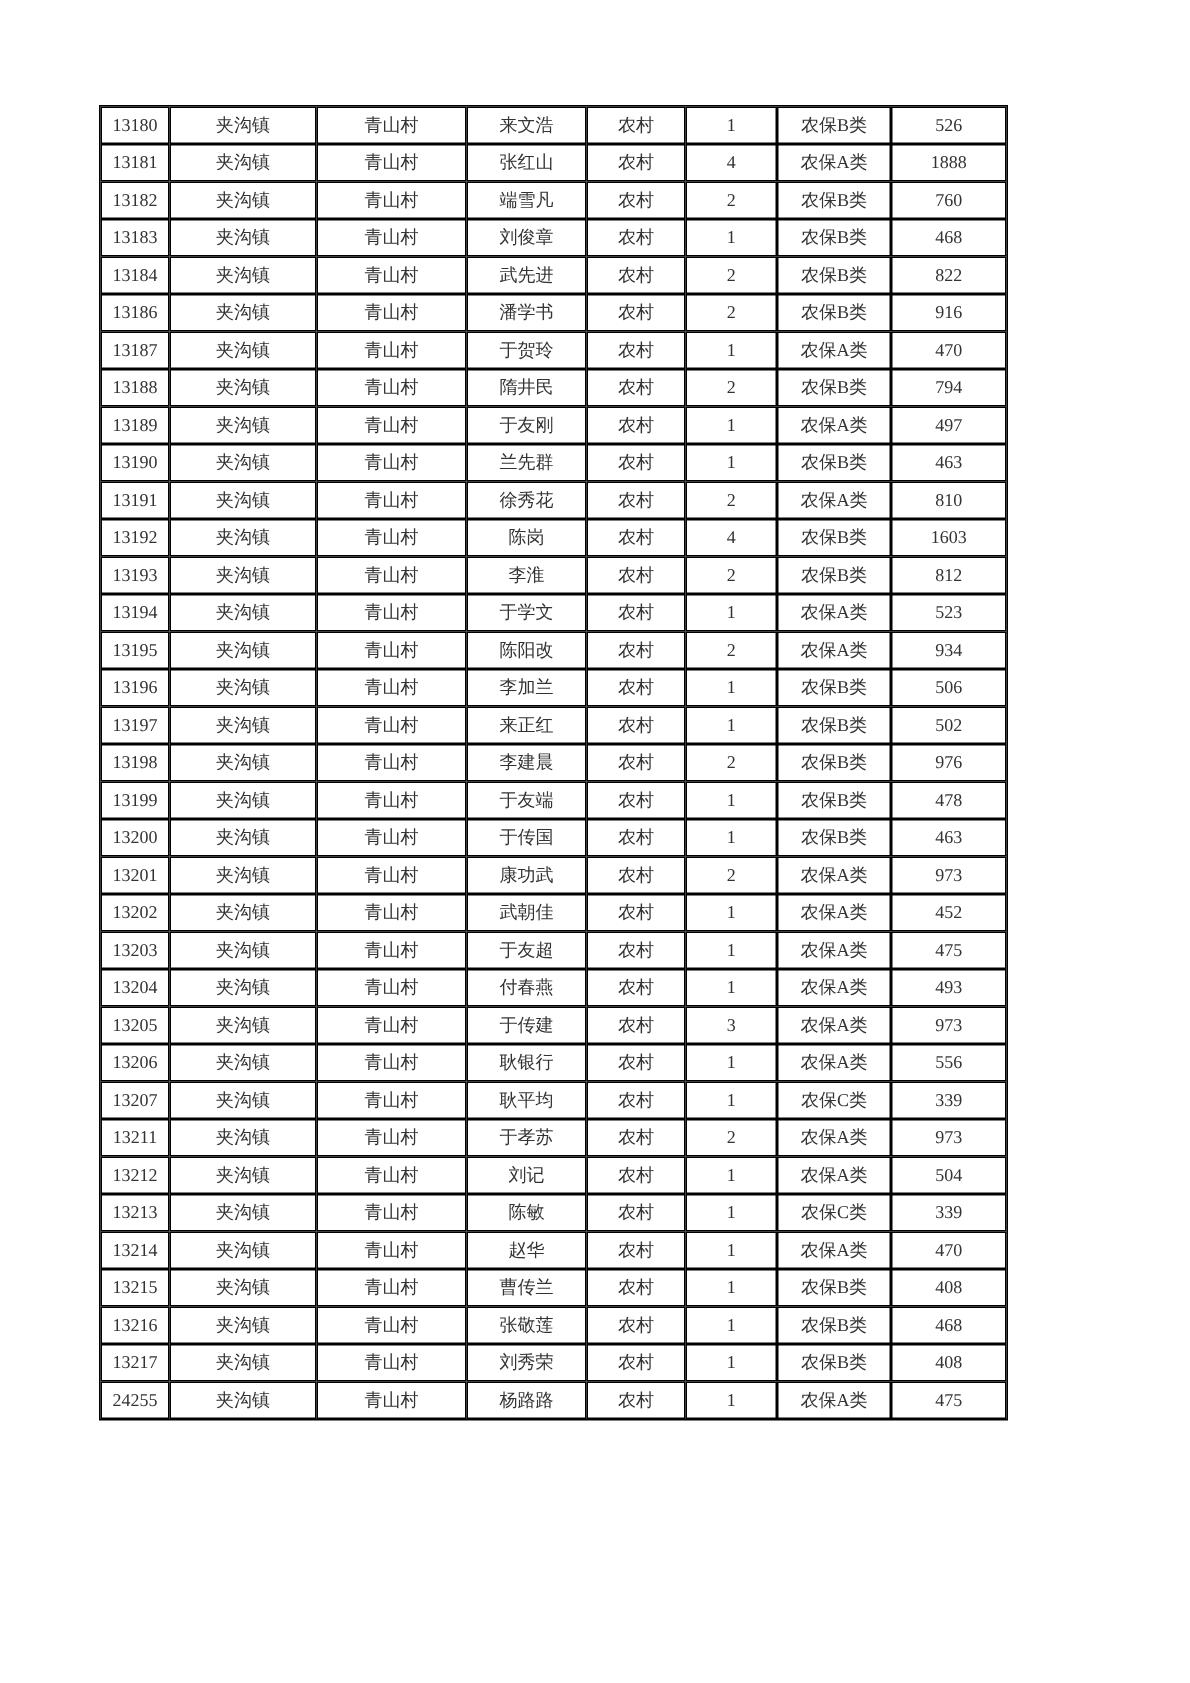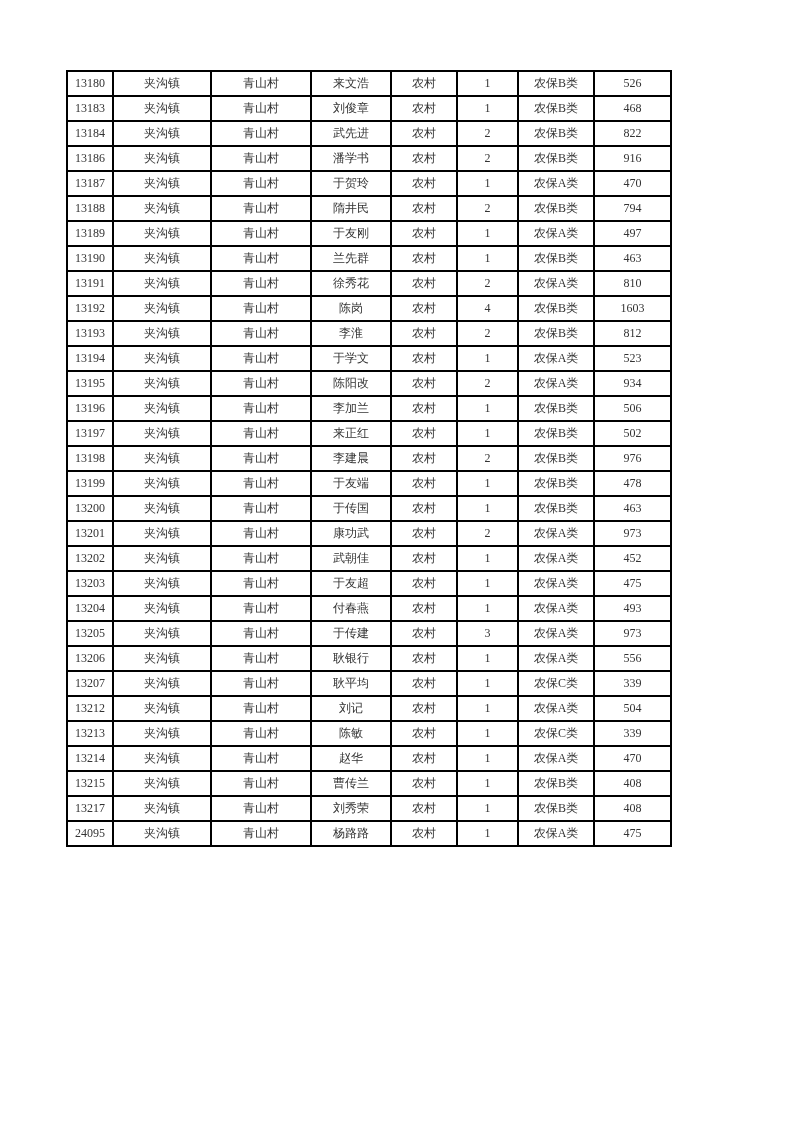--- a/index.html
+++ b/index.html
@@ -70,20 +70,40 @@
           <td>13180</td>
           <td>夹沟镇</td>
           <td>青山村</td>
           <td>来文浩</td>
           <td>农村</td>
           <td>1</td>
           <td>农保B类</td>
           <td>526</td>
         </tr>
         <tr>
+          <td>13181</td>
+          <td>夹沟镇</td>
+          <td>青山村</td>
+          <td>张红山</td>
+          <td>农村</td>
+          <td>4</td>
+          <td>农保A类</td>
+          <td>1888</td>
+        </tr>
+        <tr>
+          <td>13182</td>
+          <td>夹沟镇</td>
+          <td>青山村</td>
+          <td>端雪凡</td>
+          <td>农村</td>
+          <td>2</td>
+          <td>农保B类</td>
+          <td>760</td>
+        </tr>
+        <tr>
           <td>13183</td>
           <td>夹沟镇</td>
           <td>青山村</td>
           <td>刘俊章</td>
           <td>农村</td>
           <td>1</td>
           <td>农保B类</td>
           <td>468</td>
         </tr>
         <tr>
@@ -310,20 +330,30 @@
           <td>13207</td>
           <td>夹沟镇</td>
           <td>青山村</td>
           <td>耿平均</td>
           <td>农村</td>
           <td>1</td>
           <td>农保C类</td>
           <td>339</td>
         </tr>
         <tr>
+          <td>13211</td>
+          <td>夹沟镇</td>
+          <td>青山村</td>
+          <td>于孝苏</td>
+          <td>农村</td>
+          <td>2</td>
+          <td>农保A类</td>
+          <td>973</td>
+        </tr>
+        <tr>
           <td>13212</td>
           <td>夹沟镇</td>
           <td>青山村</td>
           <td>刘记</td>
           <td>农村</td>
           <td>1</td>
           <td>农保A类</td>
           <td>504</td>
         </tr>
         <tr>
@@ -350,31 +380,41 @@
           <td>13215</td>
           <td>夹沟镇</td>
           <td>青山村</td>
           <td>曹传兰</td>
           <td>农村</td>
           <td>1</td>
           <td>农保B类</td>
           <td>408</td>
         </tr>
         <tr>
+          <td>13216</td>
+          <td>夹沟镇</td>
+          <td>青山村</td>
+          <td>张敬莲</td>
+          <td>农村</td>
+          <td>1</td>
+          <td>农保B类</td>
+          <td>468</td>
+        </tr>
+        <tr>
           <td>13217</td>
           <td>夹沟镇</td>
           <td>青山村</td>
           <td>刘秀荣</td>
           <td>农村</td>
           <td>1</td>
           <td>农保B类</td>
           <td>408</td>
         </tr>
         <tr>
-          <td>24095</td>
+          <td>24255</td>
           <td>夹沟镇</td>
           <td>青山村</td>
           <td>杨路路</td>
           <td>农村</td>
           <td>1</td>
           <td>农保A类</td>
           <td>475</td>
         </tr>
       </tbody>
   </table>

